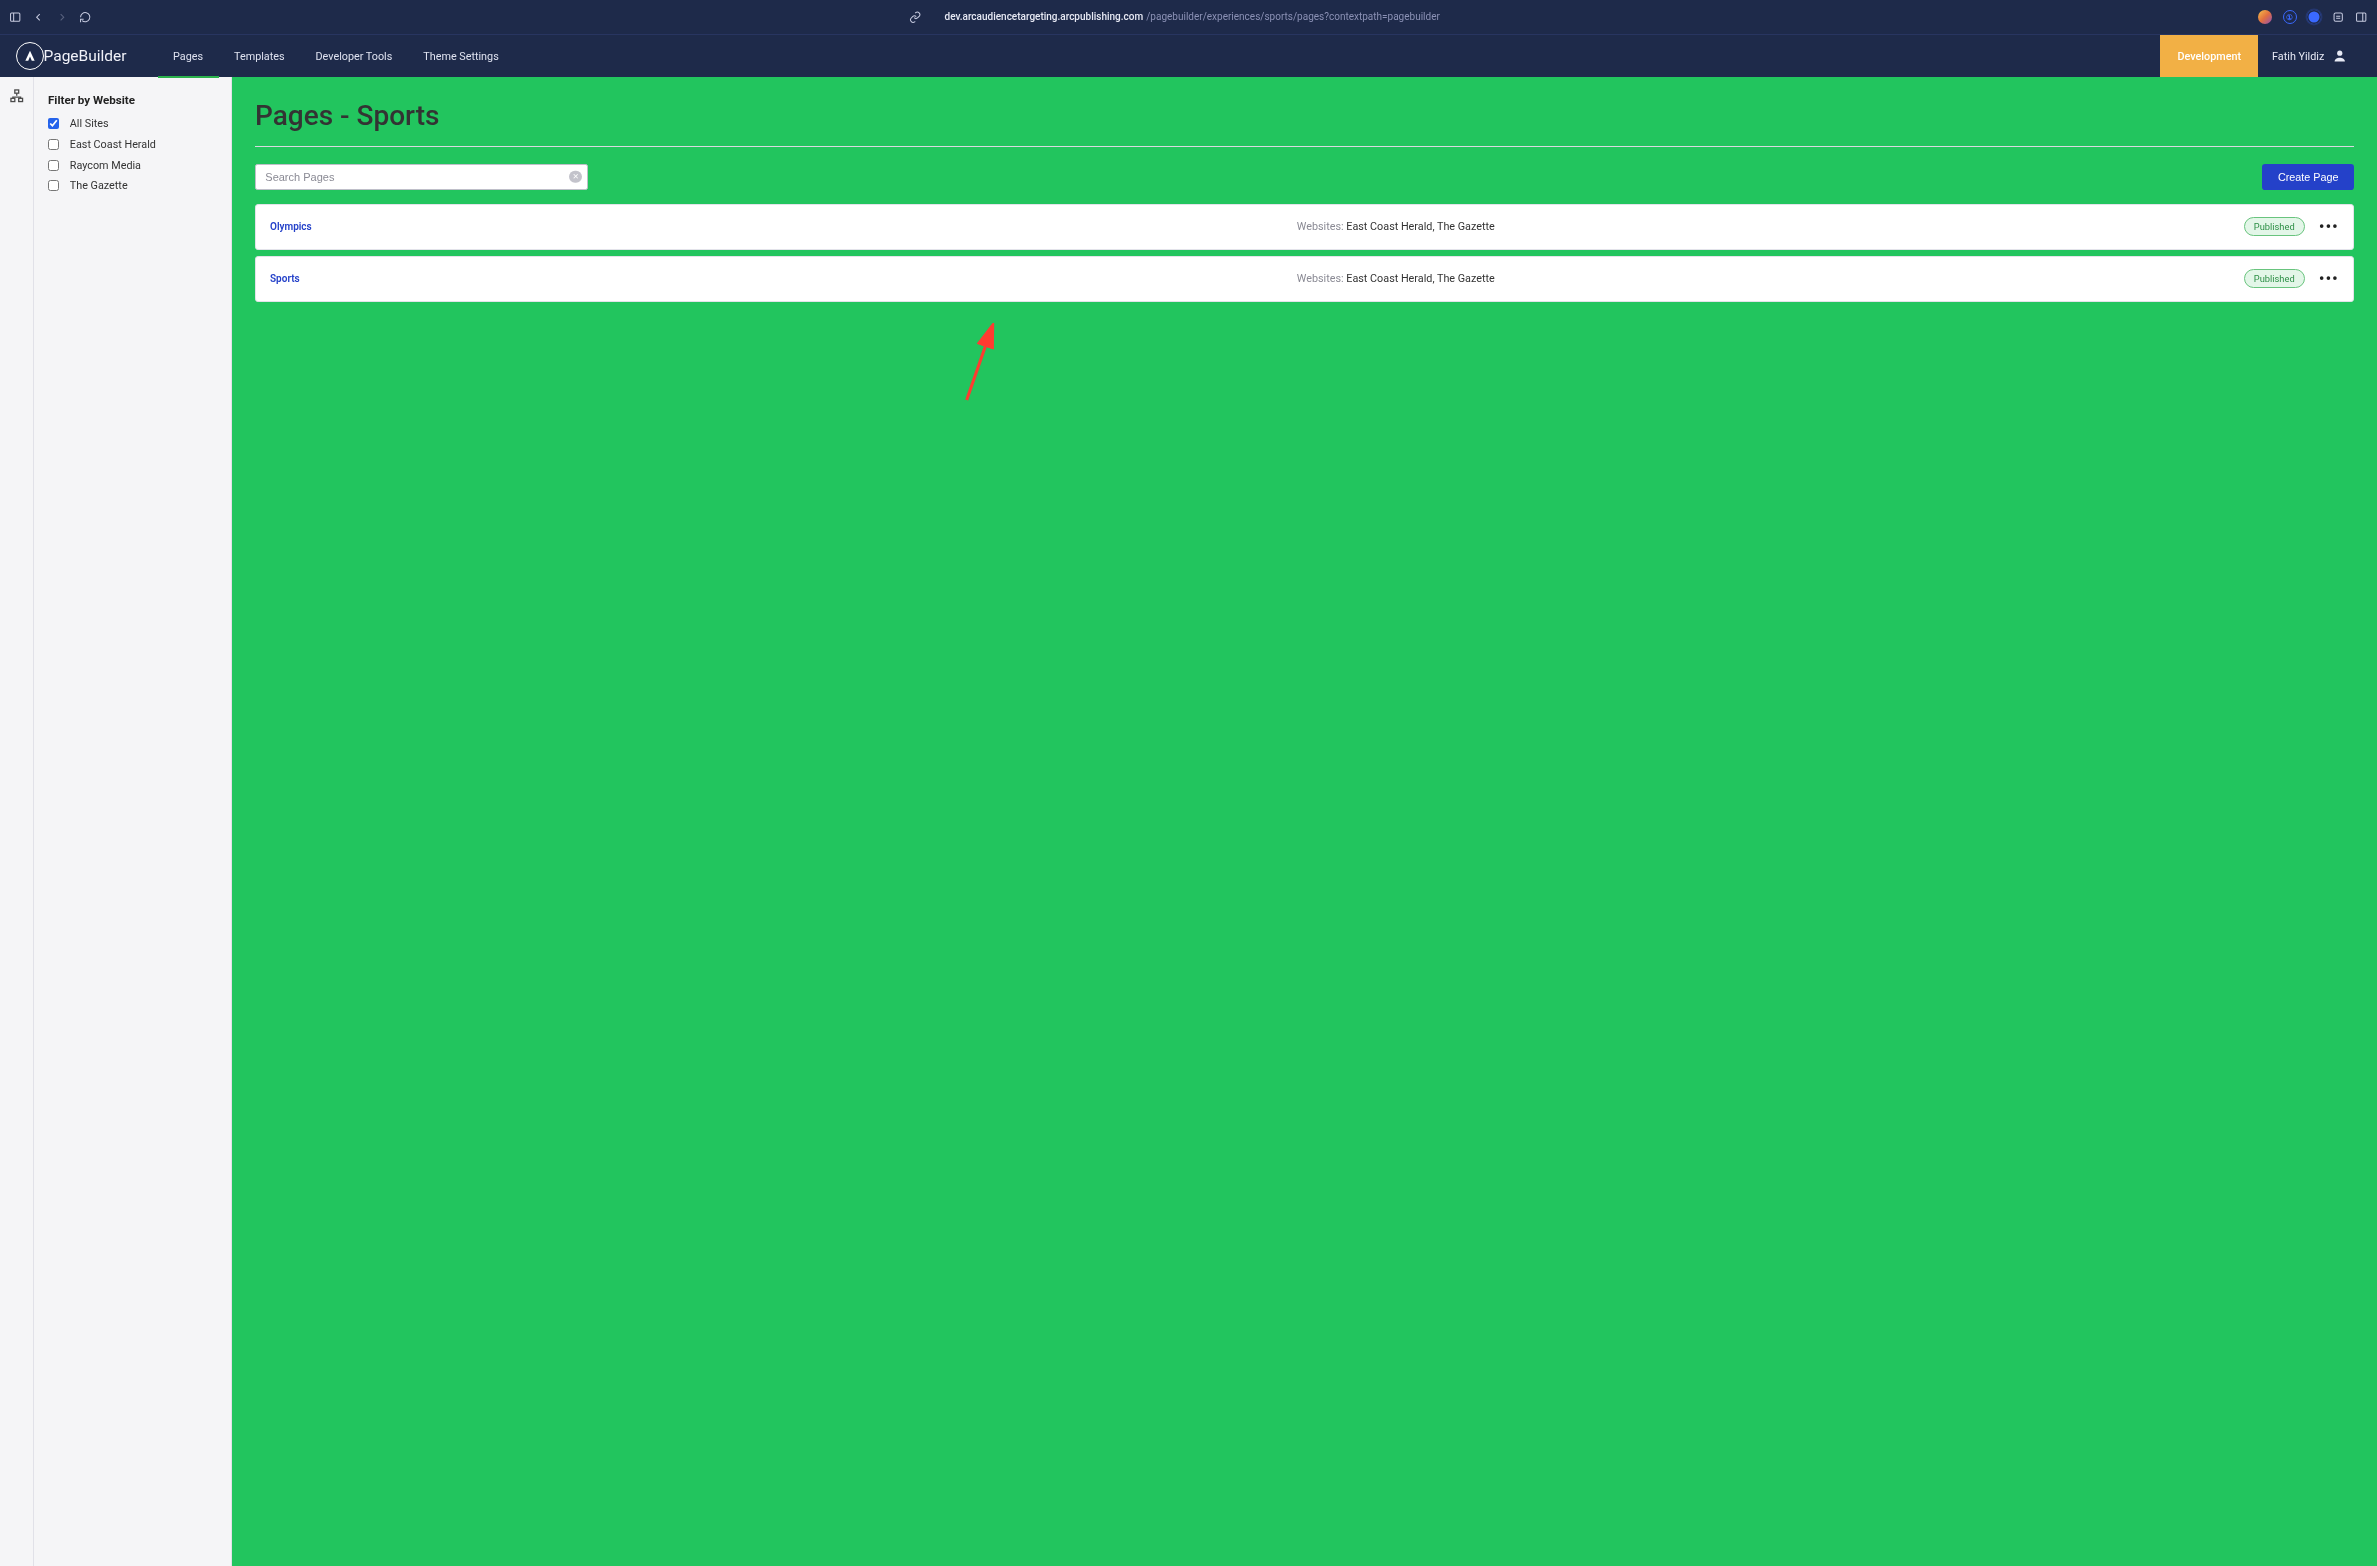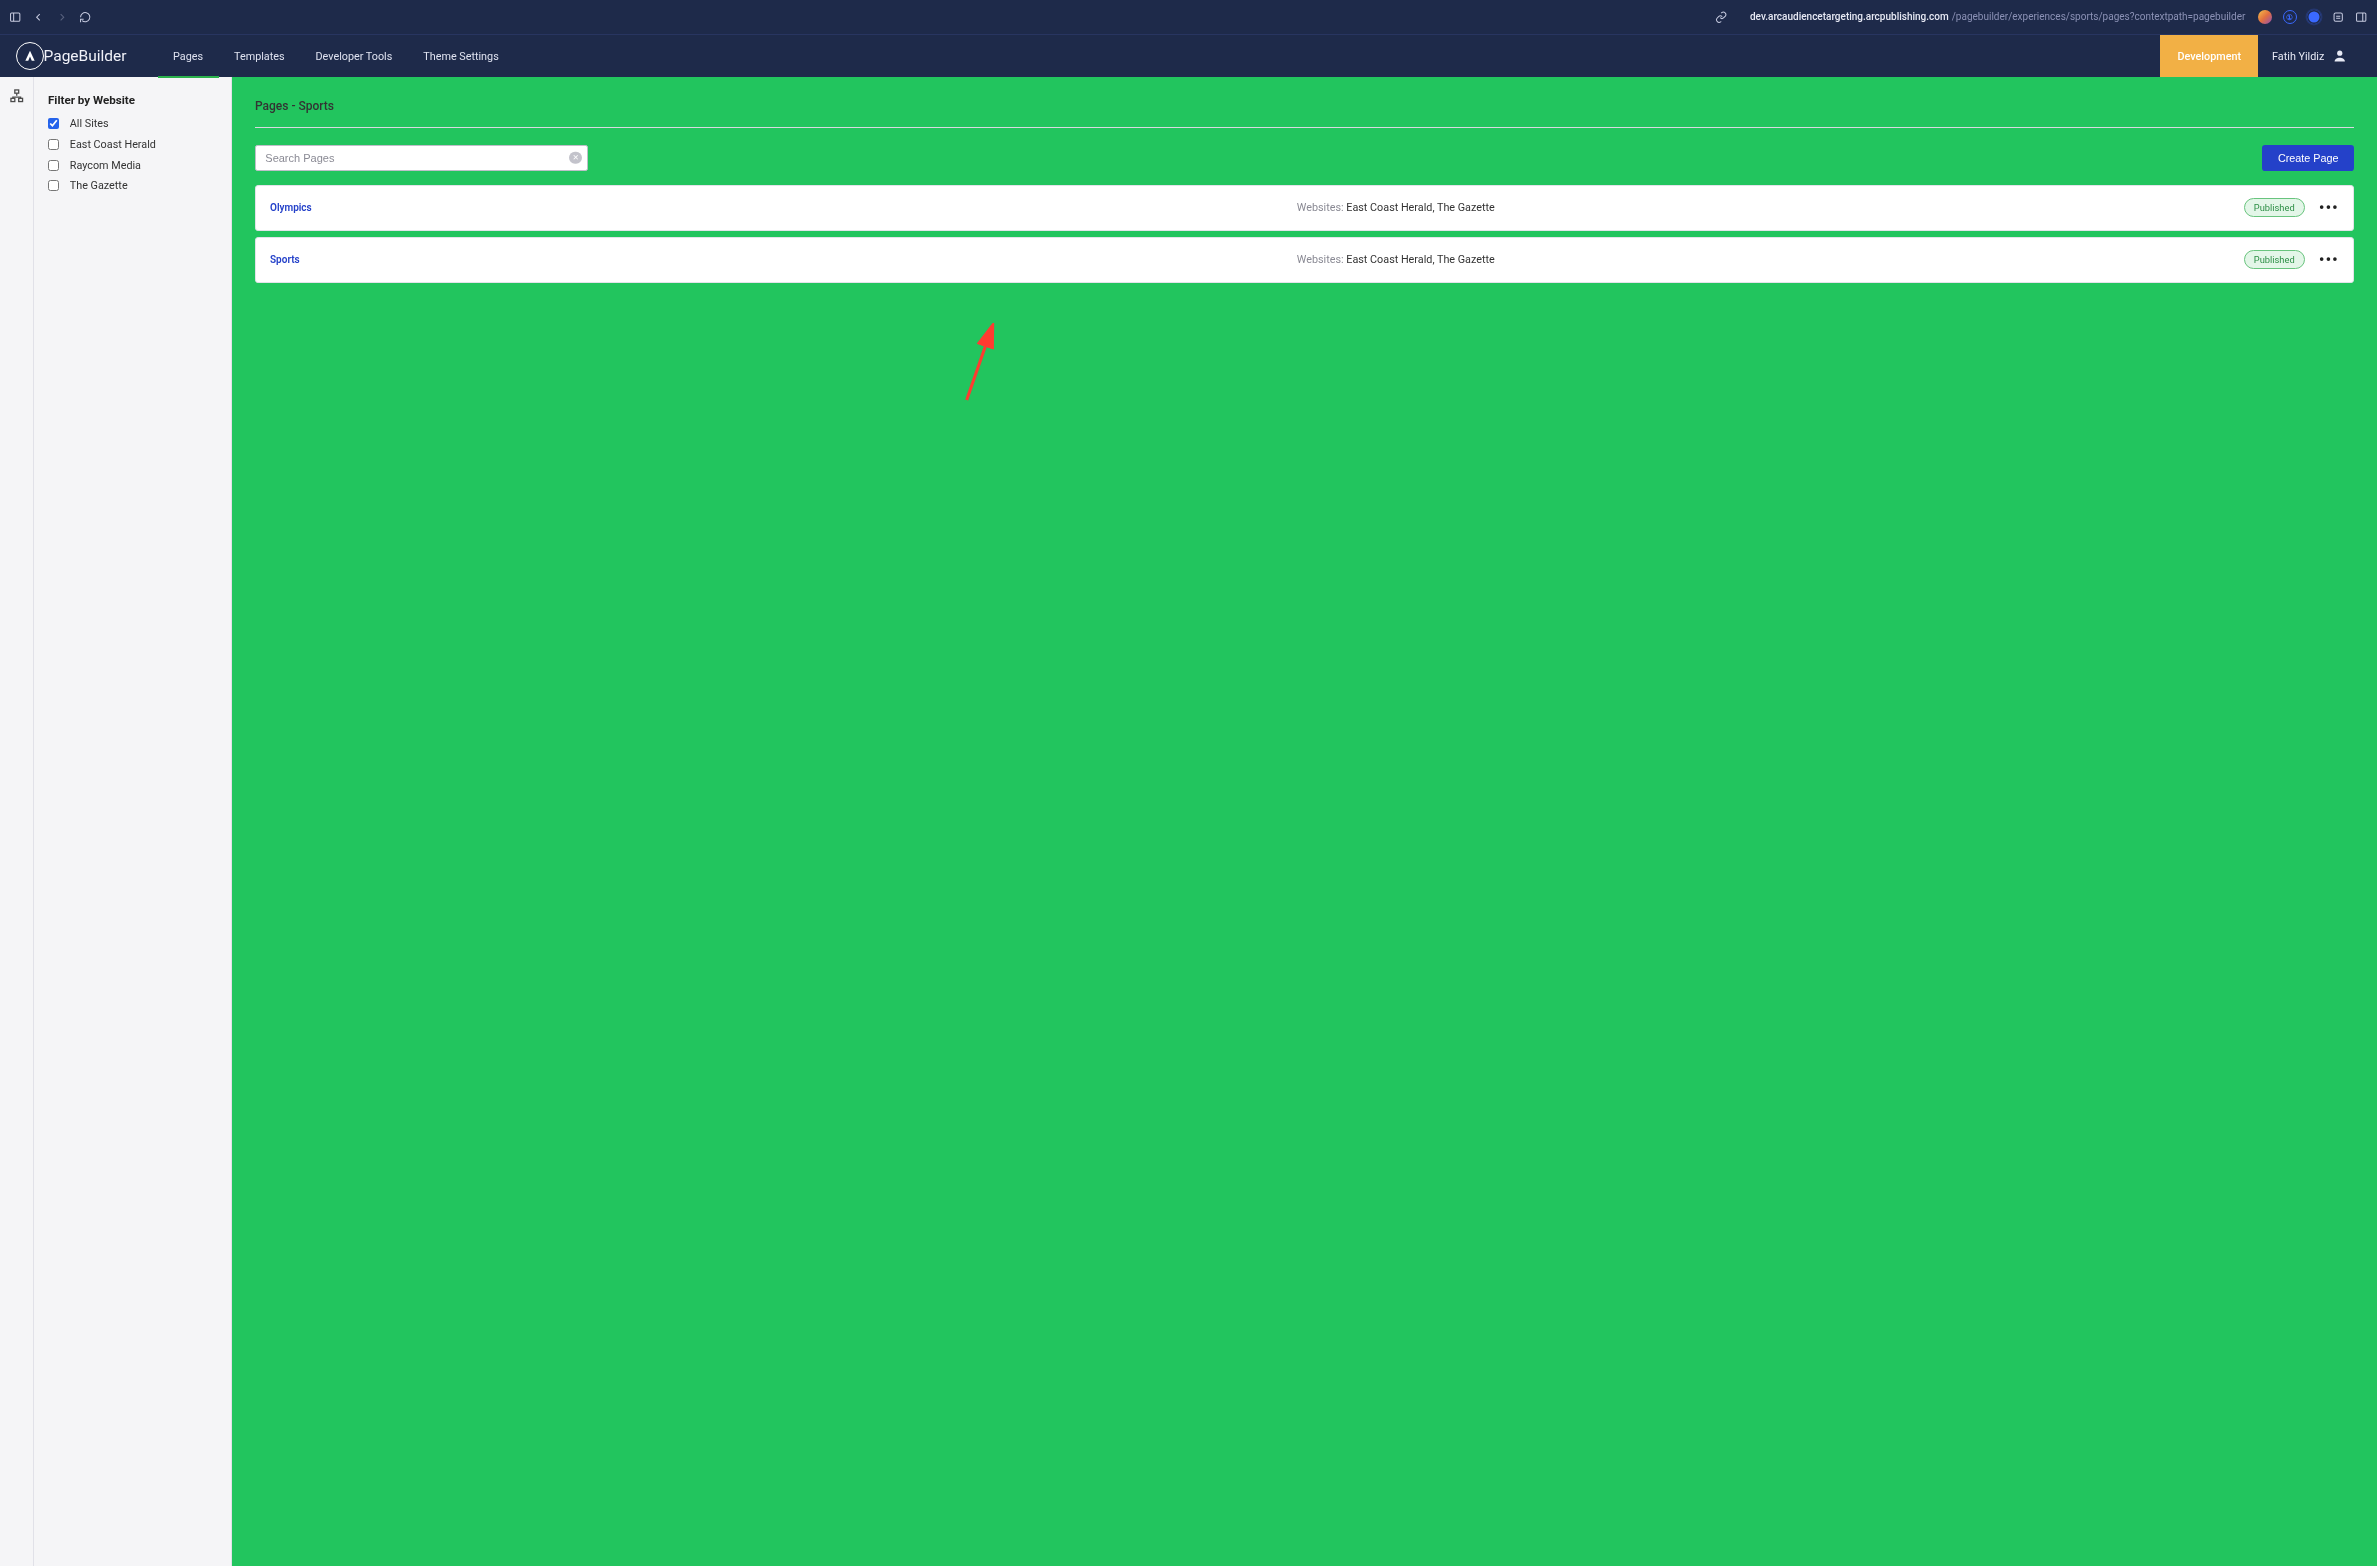--- a/index.html
+++ b/index.html
@@ -12,21 +12,21 @@
       display: flex;
       align-items: center;
       padding: 0 9.3px;
       gap: 12.4px;
       color: #c7cbe0;
       font-size: 10px;
     }
     .chrome-left { display:flex; align-items:center; gap:10.8px; }
     .chrome-icon { width:12.4px; height:12.4px; display:flex; align-items:center; justify-content:center; color:#c7cbe0; }
     .chrome-icon.dim { opacity:.35; }
-    .url-wrap { flex:1; display:flex; align-items:center; justify-content:flex-end; gap:23px; }
+    .url-wrap { flex:1; display:flex; align-items:center; justify-content:center; gap:23px; }
     .url-text { display:flex; align-items:center; gap:3.1px; }
     .url-text .host { color:#e7e9f4; font-weight:500; }
     .url-text .path { color:#8b91b5; }
     .chrome-right { display:flex; align-items:center; gap:10.8px; }
     .badge-circle { width:14px; height:14px; border-radius:50%; }
     .badge-circle.avatar { background:linear-gradient(135deg,#f4c04a,#e3703f,#8f4fb5); }
     .badge-circle.blue { background:#3a69ff; box-shadow: inset 0 0 0 1.5px #1e2a4a, 0 0 0 1.5px #3a69ff33;}
     .ring-icon { width:14px; height:14px; color:#3a69ff; border:1.5px solid #3a69ff; border-radius:50%; display:flex; align-items:center; justify-content:center; font-size:7.7px; font-weight:700;}
 
     
@@ -75,21 +75,21 @@
 
     .sidebar {
       width:198px; background:#f5f5f7; border-right:0.8px solid #e1e1e8;
       padding:15.5px 14px;
     }
     .sidebar h3 { font-size:11.6px; font-weight:700; color:#222; margin-bottom:10.8px; }
     .filter-item { display:flex; align-items:center; gap:11px; margin-bottom:7.7px; font-size:10.8px; color:#333; }
     .filter-item input[type=checkbox] { width:10.8px; height:10.8px; accent-color:#2563EB; cursor:pointer;}
 
     .content { flex:1; padding:21.7px 23px; position:relative; }
-    .page-title { font-size:12px; font-weight:500; color:#333; padding-bottom:14px; border-bottom:0.8px solid #d9d9e0; }
+    .page-title { font-size:28px; font-weight:500; color:#333; padding-bottom:14px; border-bottom:0.8px solid #d9d9e0; }
 
     .toolbar { display:flex; align-items:center; gap:12.4px; margin-top:17px; margin-bottom:14px;}
     .search-wrap {
       position:relative; width:333px;
     }
     .search-wrap input {
       width:100%; height:26px; border:0.8px solid #bfbfc9; border-radius:2.3px;
       padding:0 26px 0 9.3px; font-size:11px; color:#333; background:#fff;
     }
     .search-wrap input::placeholder { color:#8a8a94; }

